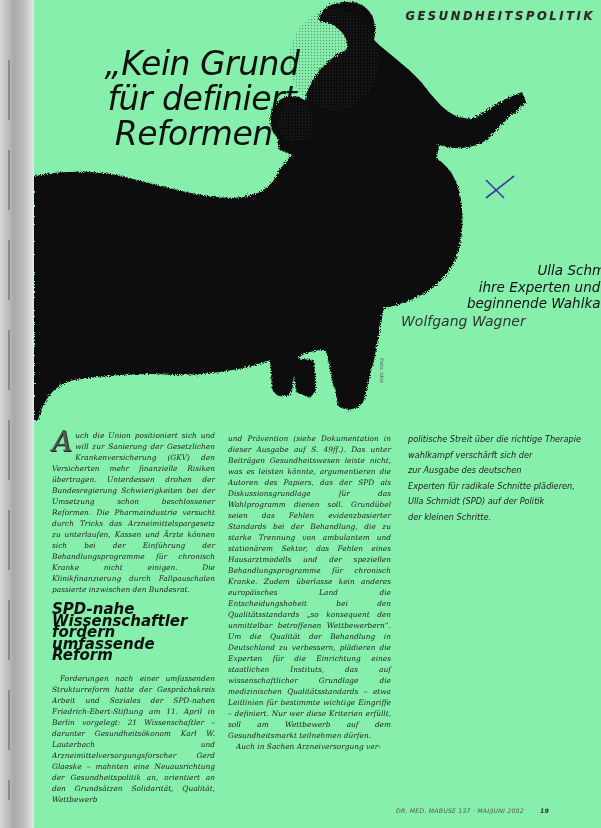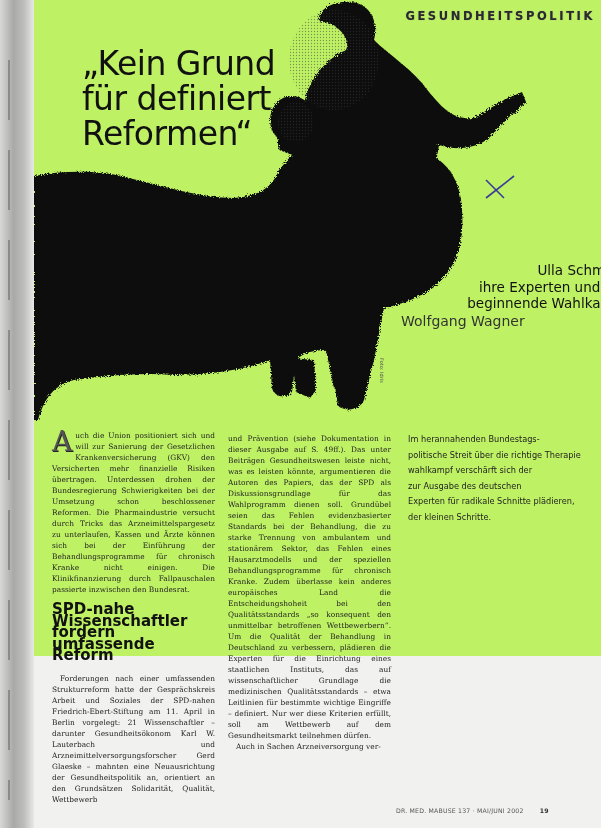--- a/index.html
+++ b/index.html
@@ -12,35 +12,36 @@
   .spine {
     position: absolute; left: 0; top: 0; width: 34px; height: 828px;
     background: linear-gradient(to right, #d8d8d6 0%, #a9a9a7 40%, #bdbdbb 70%, #e8e8e6 100%);
   }
   .spine-line {
     position: absolute; left: 8px; top: 60px; width: 2px; height: 740px;
     background: repeating-linear-gradient(to bottom, #666 0 60px, transparent 60px 90px);
     opacity: .55;
   }
   .page {
-    position: absolute; left: 34px; top: 0; width: 567px; height: 656px;
-    background: #bef264;
+    position: absolute; left: 34px; top: 0; width: 567px; height: 828px;
+    background: #86efac;
+    font-style: italic;
   }
   .section-tag {
     position: absolute; right: 6px; top: 9px;
     font-family: "DejaVu Sans", sans-serif; font-weight: bold;
     font-size: 11.5px; letter-spacing: 2.6px; color: #2a2a2a;
     text-shadow: 0 0 1px #888;
   }
   
   .photo { position: absolute; left: 0; top: 0; width: 567px; height: 430px; }
   .headline {
     position: absolute; left: 48px; top: 46px; width: 240px;
     font-family: "DejaVu Sans", sans-serif; font-size: 33px; line-height: 35px;
-    color: #111; text-align: left; letter-spacing: -0.5px;
+    color: #111; text-align: center; letter-spacing: -0.5px;
   }
   .headline span { display: block; }
   .subhead {
     position: absolute; left: 363px; top: 262px; width: 230px;
     font-family: "DejaVu Sans", sans-serif; font-size: 13.5px; line-height: 16.5px;
     color: #111; text-align: right;
   }
   .subhead span { display: block; }
   .author {
     position: absolute; left: 367px; top: 313px;
@@ -148,25 +149,25 @@
     </h3>
     <p class="ind">Forderungen nach einer umfassenden Strukturreform hatte der Gesprächskreis Arbeit und Soziales der SPD-nahen Friedrich-Ebert-Stiftung am 11. April in Berlin vorgelegt: 21 Wissenschaftler – darunter Gesundheitsökonom Karl W. Lauterbach und Arzneimittelversorgungsforscher Gerd Glaeske – mahnten eine Neuausrichtung der Gesundheitspolitik an, orientiert an den Grundsätzen Solidarität, Qualität, Wettbewerb</p>
   </div>
 
   <div class="col col-2">
     <p>und Prävention (siehe Dokumentation in dieser Ausgabe auf S. 49ff.). Das unter Beiträgen Gesundheitswesen leiste nicht, was es leisten könnte, argumentieren die Autoren des Papiers, das der SPD als Diskussionsgrundlage für das Wahlprogramm dienen soll. Grundübel seien das Fehlen evidenzbasierter Standards bei der Behandlung, die zu starke Trennung von ambulantem und stationärem Sektor, das Fehlen eines Hausarztmodells und der speziellen Behandlungsprogramme für chronisch Kranke. Zudem überlasse kein anderes europäisches Land die Entscheidungshoheit bei den Qualitätsstandards „so konsequent den unmittelbar betroffenen Wettbewerbern“. Um die Qualität der Behandlung in Deutschland zu verbessern, plädieren die Experten für die Einrichtung eines staatlichen Instituts, das auf wissenschaftlicher Grundlage die medizinischen Qualitätsstandards – etwa Leitlinien für bestimmte wichtige Eingriffe – definiert. Nur wer diese Kriterien erfüllt, soll am Wettbewerb auf dem Gesundheitsmarkt teilnehmen dürfen.</p>
     <p class="ind">Auch in Sachen Arzneiversorgung ver-</p>
   </div>
 
   <div class="teaser">
-    <span>Im herannahenden Bundestags-</span>
     <span>politische Streit über die richtige Therapie</span>
     <span>wahlkampf verschärft sich der</span>
     <span>zur Ausgabe des deutschen</span>
     <span>Experten für radikale Schnitte plädieren,</span>
+    <span>Ulla Schmidt (SPD) auf der Politik</span>
     <span>der kleinen Schritte.</span>
   </div>
 
   <div class="footer">
     <span>DR. MED. MABUSE 137 · MAI/JUNI 2002</span>
     <span class="pg">19</span>
   </div>
 </div>
 
 </body></html>

